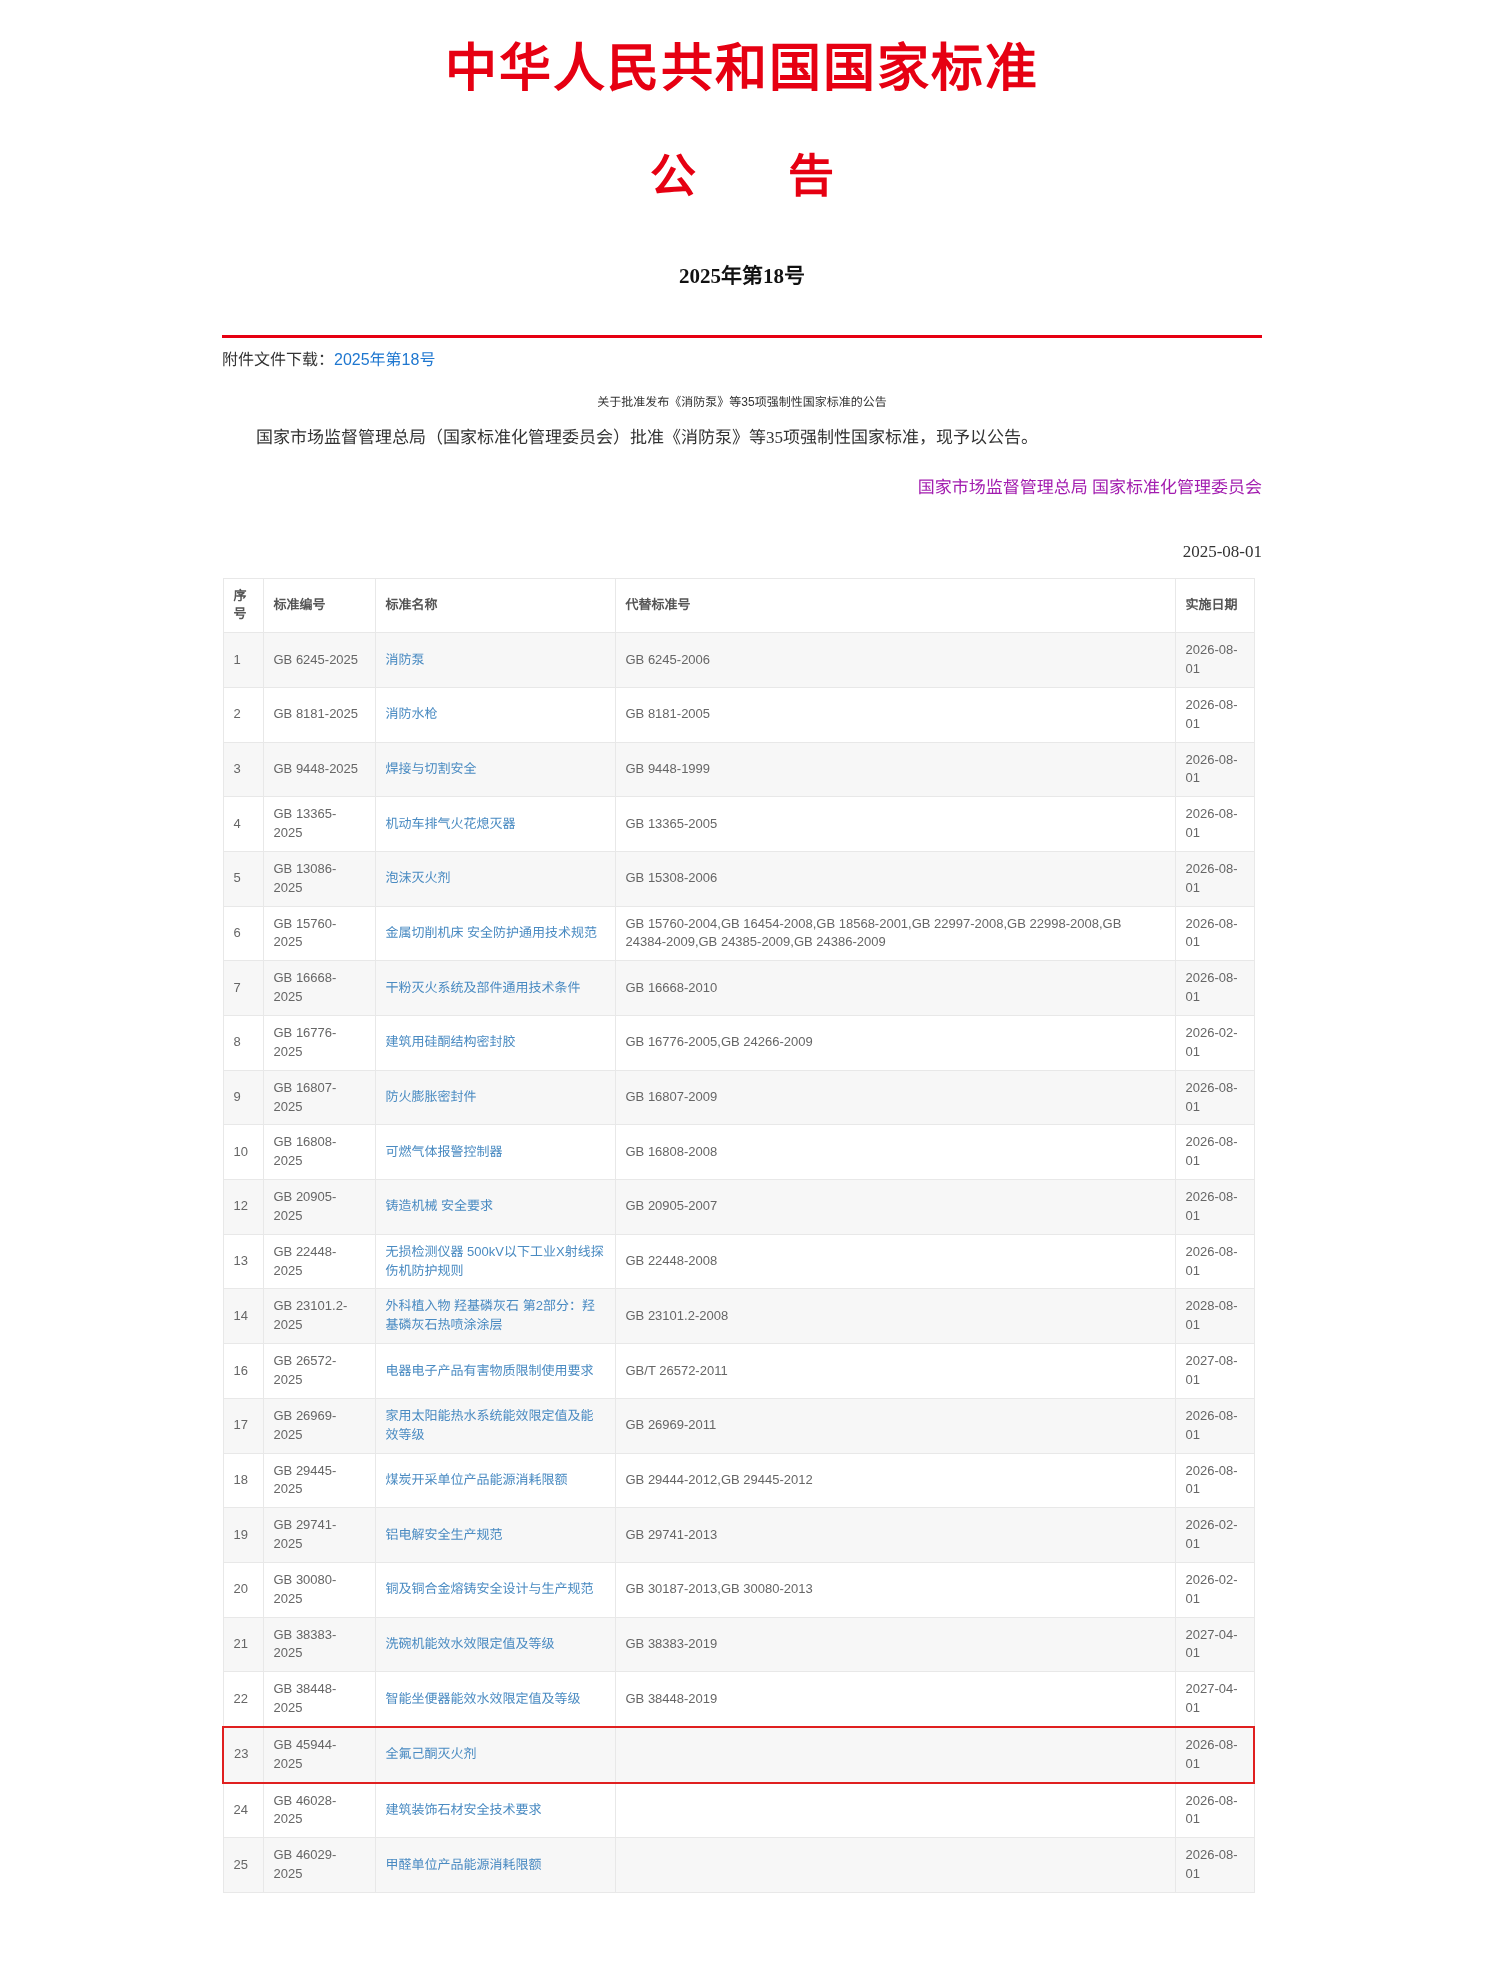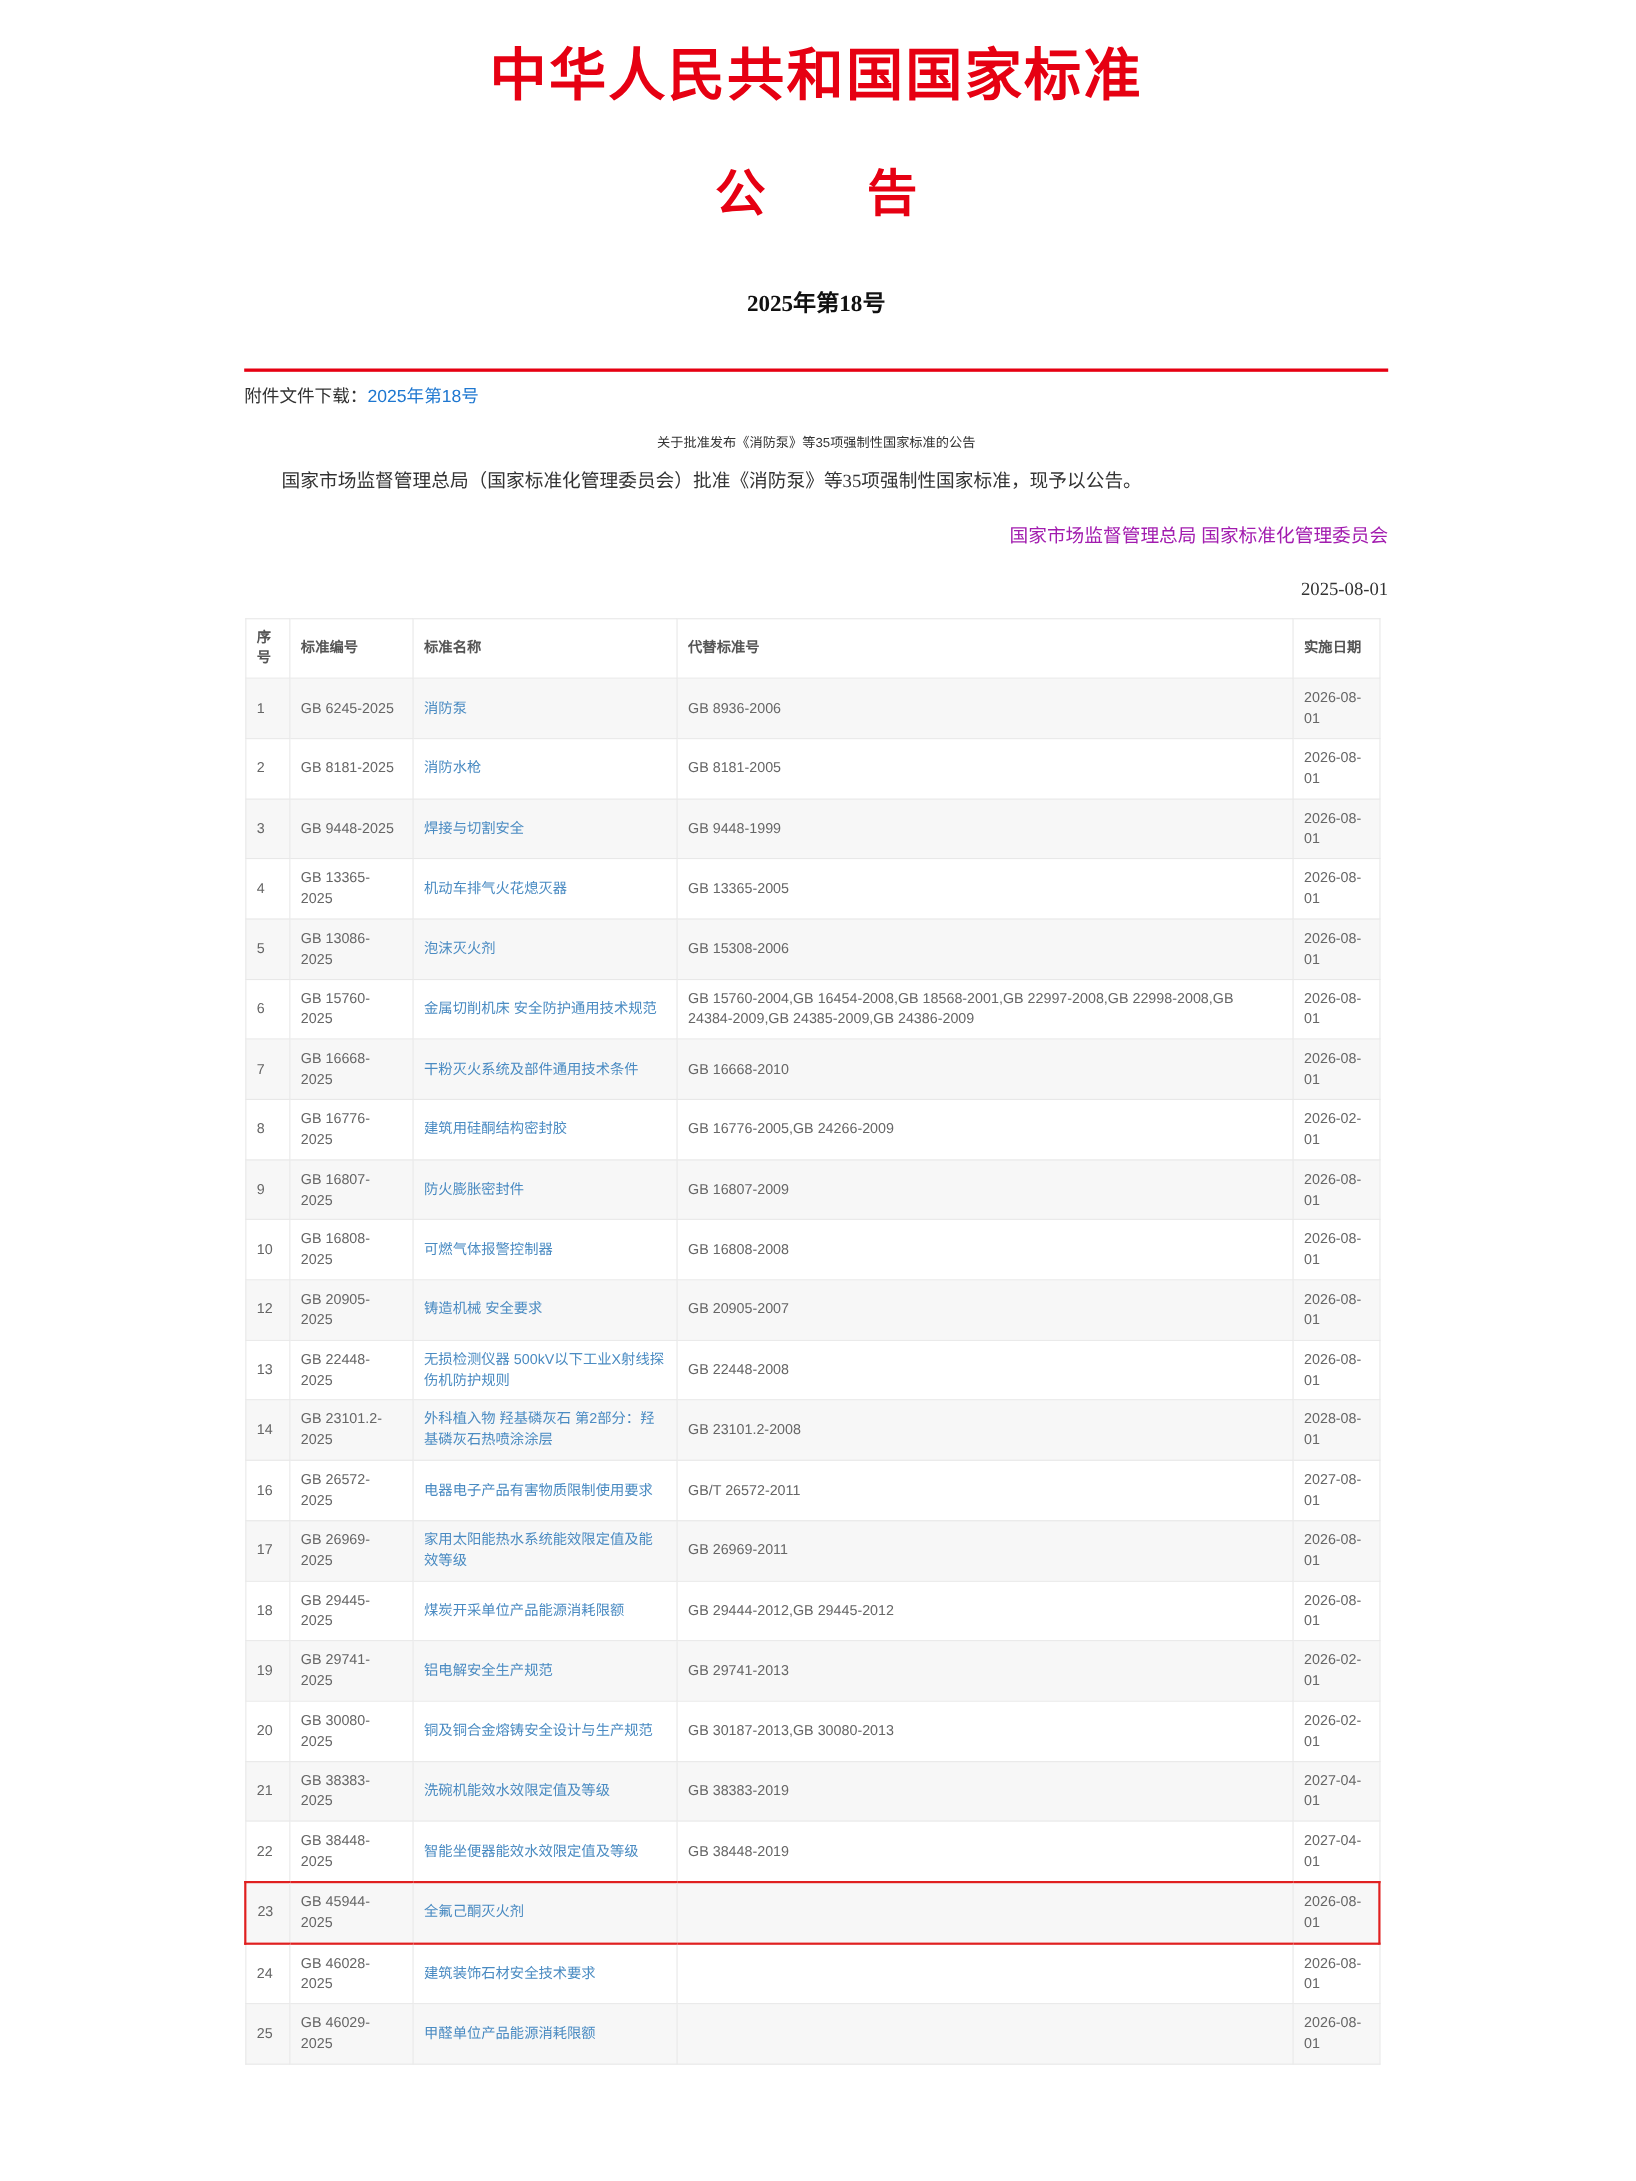--- a/index.html
+++ b/index.html
@@ -83,21 +83,21 @@
     font-size:17px;
     color:#a21caf;
     text-align:right;
     margin-top:22px;
   }
   .issue-date{
     font-family:"Liberation Serif",serif;
     font-size:17px;
     color:#333;
     text-align:right;
-    margin-top:28px;
+    margin-top:44px;
   }
   table.standards{
     margin-top:16px;
     width:1031px;
     border-collapse:collapse;
     table-layout:fixed;
     font-size:13px;
     color:#666;
   }
   table.standards th,
@@ -168,21 +168,21 @@
         <th>标准名称</th>
         <th>代替标准号</th>
         <th>实施日期</th>
       </tr>
     </thead>
     <tbody>
         <tr>
           <td>1</td>
           <td>GB 6245-2025</td>
           <td><a>消防泵</a></td>
-          <td>GB 8936-2006</td>
+          <td>GB 6245-2006</td>
           <td>2026-08-01</td>
         </tr>
         <tr>
           <td>2</td>
           <td>GB 8181-2025</td>
           <td><a>消防水枪</a></td>
           <td>GB 8181-2005</td>
           <td>2026-08-01</td>
         </tr>
         <tr>

